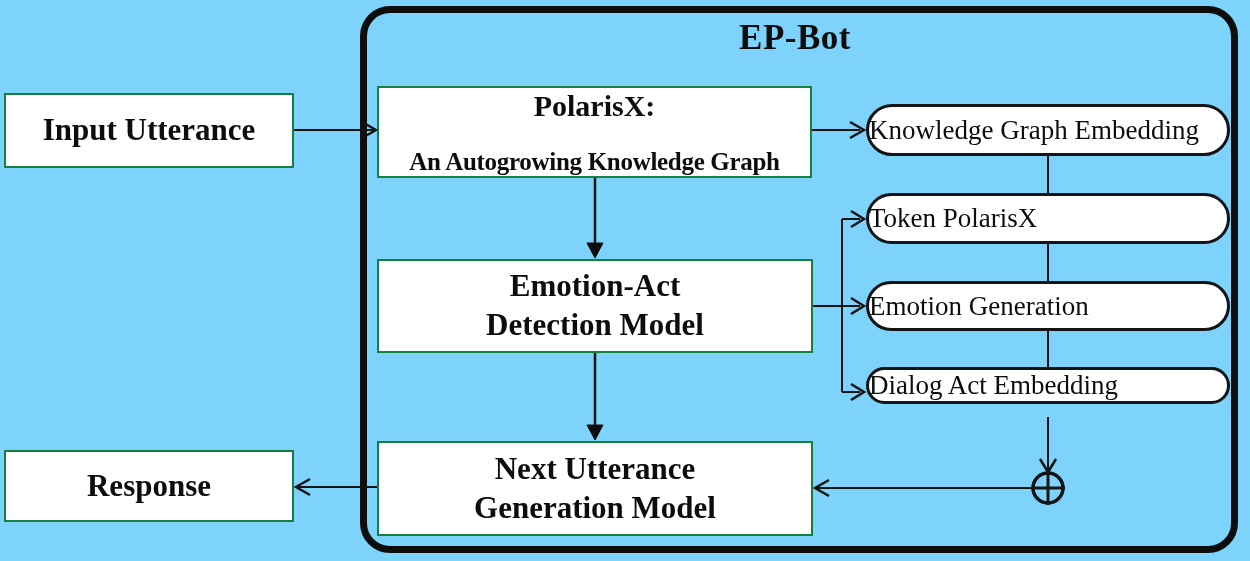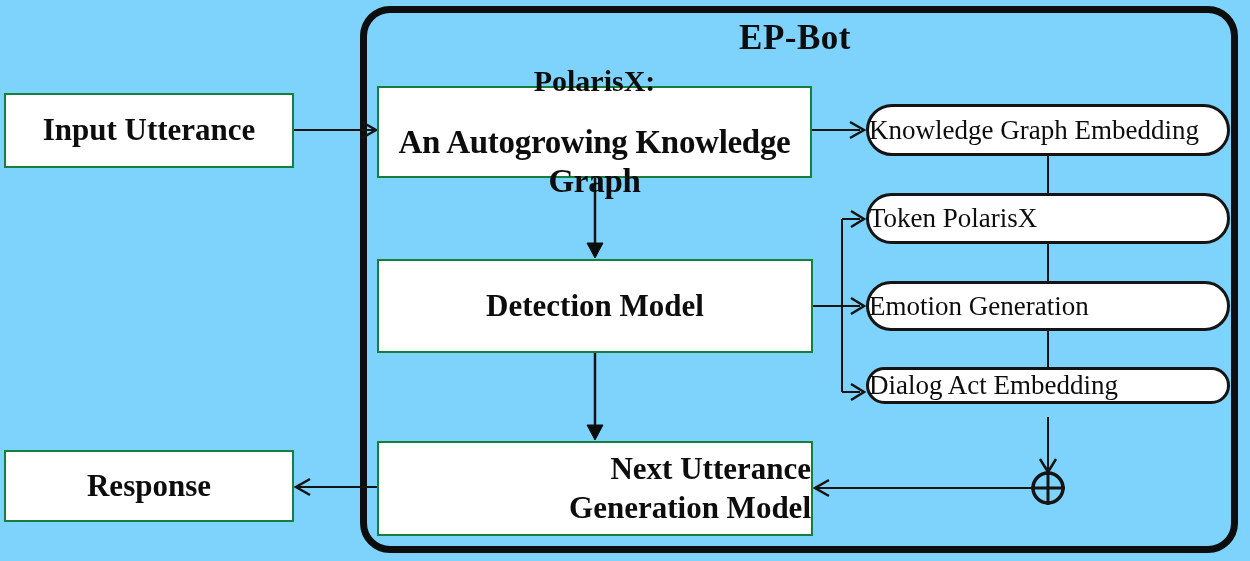--- a/index.html
+++ b/index.html
@@ -43,42 +43,42 @@
     justify-content: center;
     text-align: center;
     color: #0d0d0d;
   }
   .rect-label {
     font-size: 31px;
     font-weight: bold;
     line-height: 1.25;
   }
   .sub-label {
-    font-size: 33px;
+    font-size: 25px;
     font-weight: bold;
     letter-spacing: -0.3px;
     line-height: 1.2;
   }
   .pill {
     position: absolute;
     background: #ffffff;
     border: 3px solid #141414;
     border-radius: 27px;
     display: flex;
     align-items: center;
     text-align: center;
     color: #0d0d0d;
     font-size: 27px;
     font-weight: normal;
   }
   #node-input    { left: 4px;   top: 93px;  width: 290px; height: 75px; }
   #node-response { left: 4px;   top: 450px; width: 290px; height: 72px; }
   #node-polarisx { left: 377px; top: 86px;  width: 435px; height: 92px; gap: 23px; }
   #node-emotionact { left: 377px; top: 259px; width: 436px; height: 94px; }
-  #node-nextutt  { left: 377px; top: 441px; width: 436px; height: 95px; align-items: flex-end; }
+  #node-nextutt  { left: 377px; top: 441px; width: 436px; height: 95px; }
   #pill-kge     { left: 866px; top: 104px; width: 364px; height: 52px; }
   #pill-token   { left: 866px; top: 193px; width: 364px; height: 51px; }
   #pill-emotion { left: 866px; top: 281px; width: 364px; height: 50px; }
   #pill-dialog  { left: 866px; top: 367px; width: 364px; height: 37px; }
   svg.connectors {
     position: absolute;
     left: 0; top: 0;
     width: 1250px; height: 561px;
     pointer-events: none;
   }
@@ -164,20 +164,21 @@
   <div class="node" id="node-response">
     <span class="rect-label">Response</span>
   </div>
 
   <div class="node" id="node-polarisx">
     <span class="rect-label" style="font-size:30px;">PolarisX:</span>
     <span class="sub-label">An Autogrowing Knowledge Graph</span>
   </div>
 
   <div class="node" id="node-emotionact">
+    <span class="rect-label">Emotion-Act</span>
     <span class="rect-label">Detection Model</span>
   </div>
 
   <div class="node" id="node-nextutt">
     <span class="rect-label">Next Utterance</span>
     <span class="rect-label">Generation Model</span>
   </div>
 
   <div class="pill" id="pill-kge">
     <span>Knowledge Graph Embedding</span>

